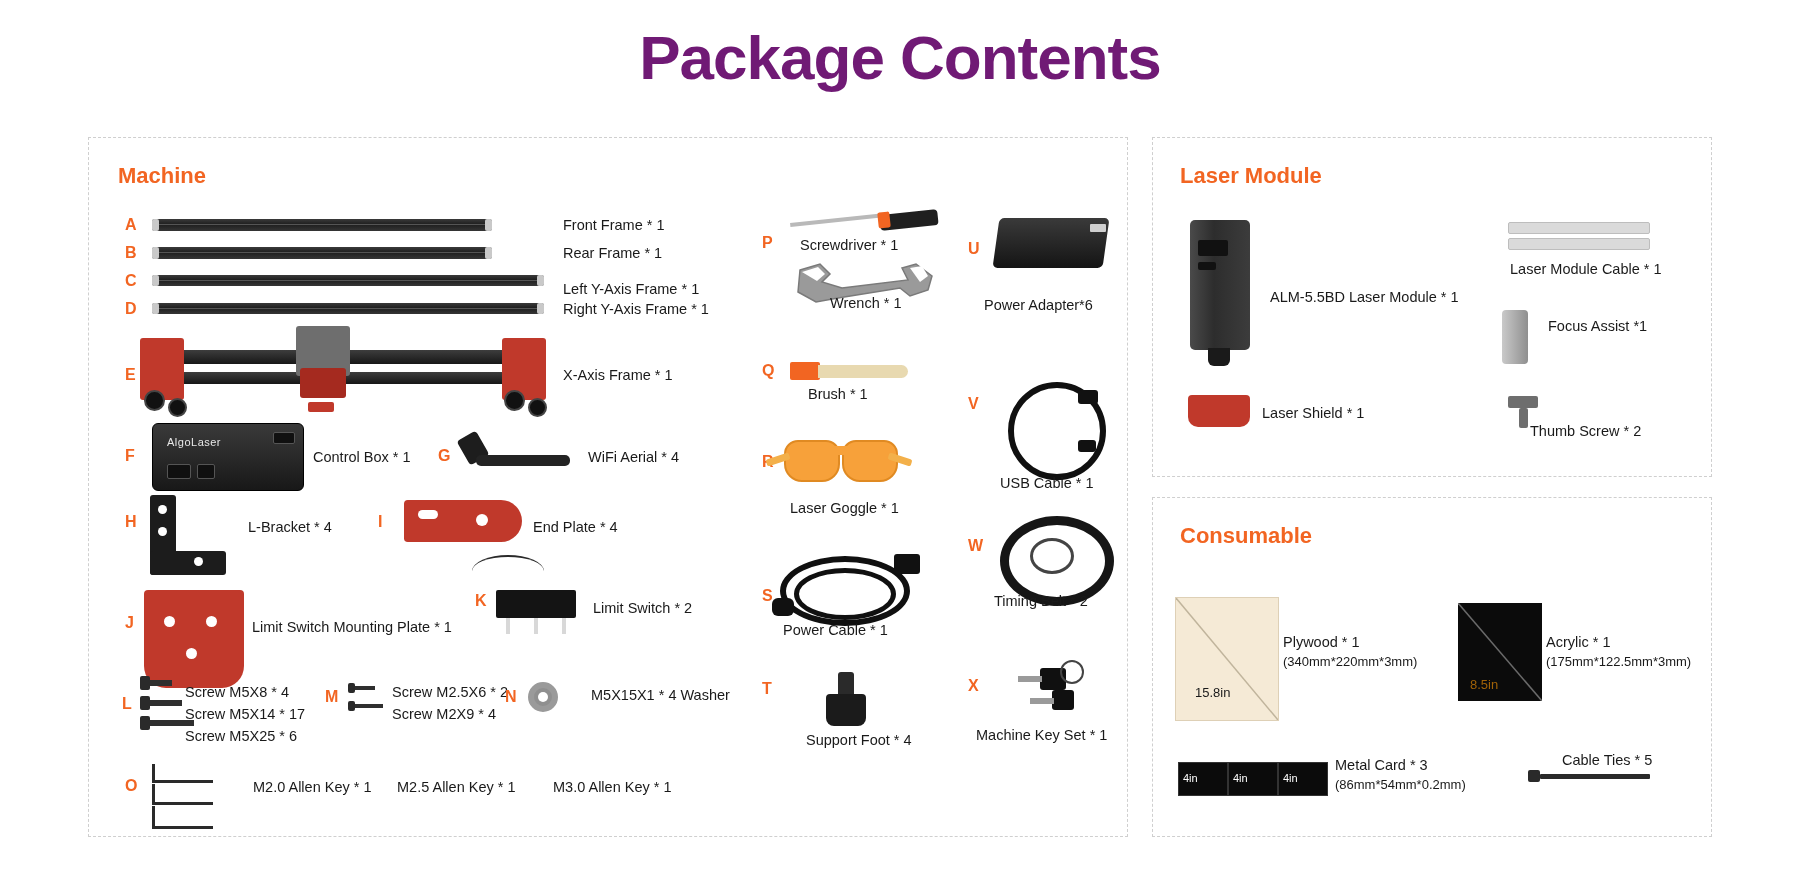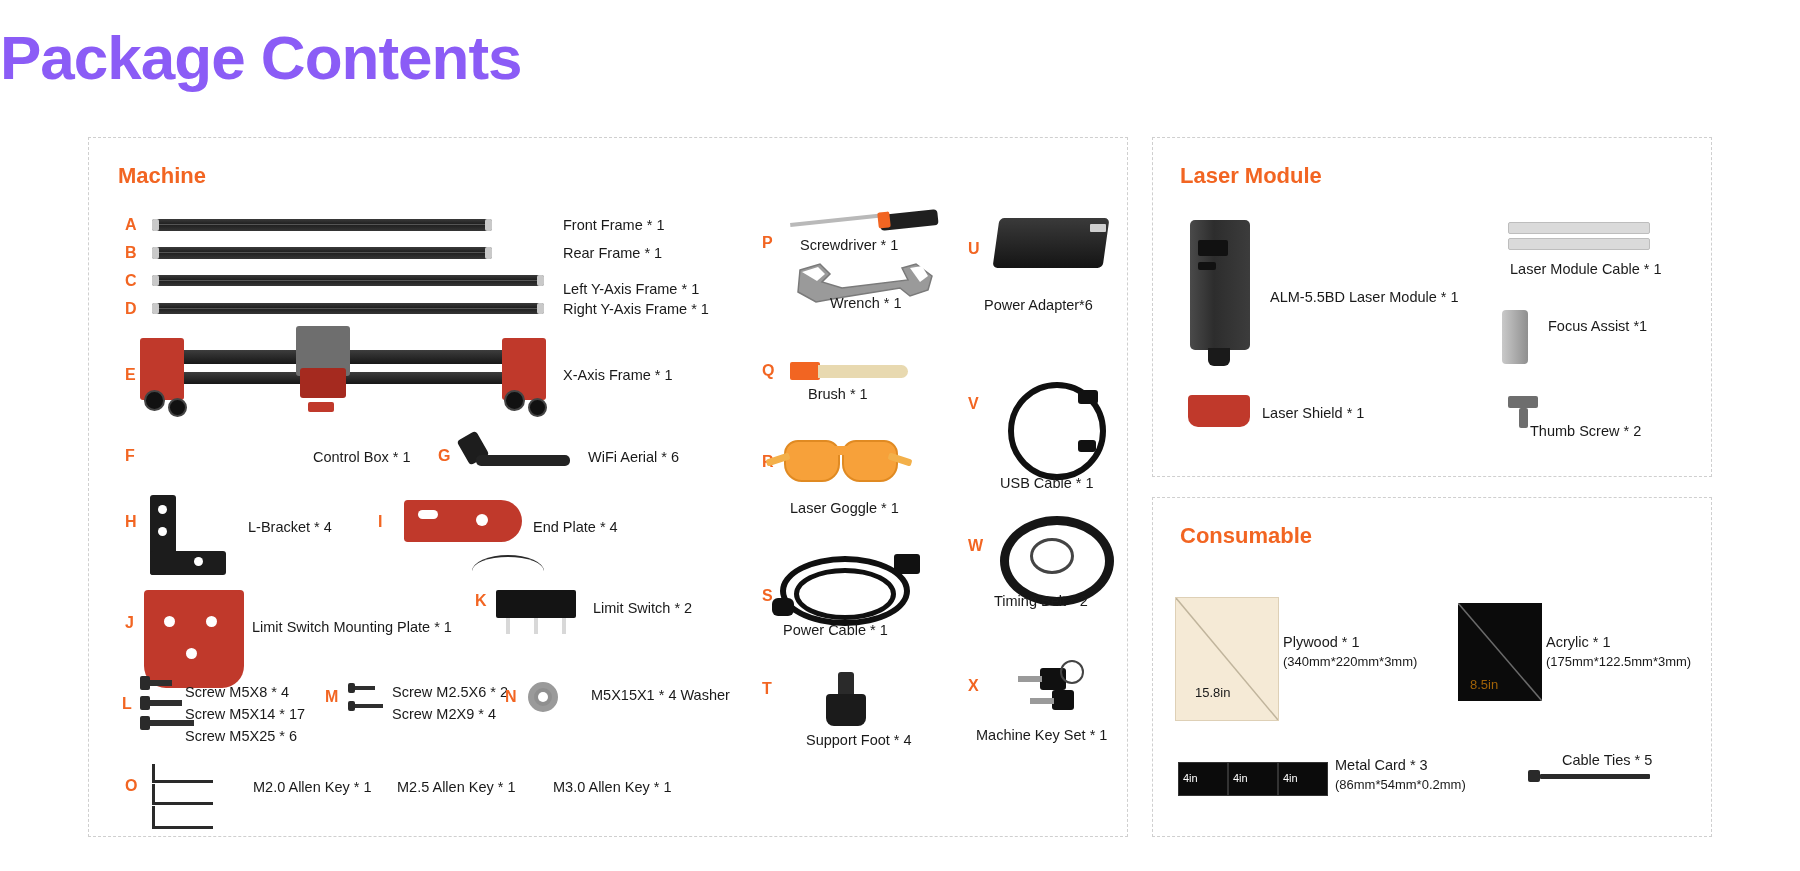--- a/index.html
+++ b/index.html
@@ -8,22 +8,23 @@
     background:#ffffff;
     font-family:"Liberation Sans", sans-serif;
     color:#222;
     overflow:hidden;
     position:relative;
   }
   .page{position:relative;width:1800px;height:871px;}
 
   .title{
     position:absolute;top:22px;left:0;width:1800px;
+    text-align:center;
     font-size:62px;font-weight:bold;
-    color:#8b5cf6;
+    color:#701a75;
     letter-spacing:-1px;
   }
 
   .panel{
     position:absolute;
     border:1px dashed #cfcfcf;
     box-sizing:border-box;
   }
   .panel-machine{left:88px;top:137px;width:1040px;height:700px;}
   .panel-laser{left:1152px;top:137px;width:560px;height:340px;}
@@ -187,26 +188,32 @@
     <div class="redblock dark" style="left:172px;top:48px;width:46px;height:30px;"></div>
     <div class="wheel" style="left:16px;top:70px;width:17px;height:17px;"></div>
     <div class="wheel" style="left:40px;top:78px;width:15px;height:15px;"></div>
     <div class="wheel" style="left:376px;top:70px;width:17px;height:17px;"></div>
     <div class="wheel" style="left:400px;top:78px;width:15px;height:15px;"></div>
     <div class="redblock" style="left:180px;top:82px;width:26px;height:10px;border-radius:2px;"></div>
   </div>
   <div class="lbl" style="left:563px;top:367px;">X-Axis Frame * 1</div>
 
   <div class="key" style="left:125px;top:447px;">F</div>
+  <div class="ctlbox" style="left:152px;top:423px;width:150px;height:66px;">
+    <div class="brand">AlgoLaser</div>
+    <div class="port" style="left:14px;top:40px;width:22px;height:13px;"></div>
+    <div class="port" style="left:44px;top:40px;width:16px;height:13px;"></div>
+    <div class="port" style="left:120px;top:8px;width:20px;height:10px;"></div>
+  </div>
   <div class="lbl" style="left:313px;top:449px;">Control Box * 1</div>
 
   <div class="key" style="left:438px;top:447px;">G</div>
   <div class="aerial-body" style="left:462px;top:434px;width:22px;height:28px;transform:rotate(-30deg);"></div>
   <div class="aerial-rod" style="left:476px;top:455px;width:94px;height:11px;border-radius:5px;"></div>
-  <div class="lbl" style="left:588px;top:449px;">WiFi Aerial * 6</div>
+  <div class="lbl" style="left:588px;top:449px;">WiFi Aerial * 4</div>
 
   <div class="key" style="left:125px;top:513px;">H</div>
   <div class="lbracket" style="left:150px;top:495px;width:90px;height:80px;">
     <div class="lb-v" style="left:0;top:0;width:26px;height:80px;"></div>
     <div class="lb-h" style="left:0;top:56px;width:76px;height:24px;"></div>
     <div class="hole" style="left:8px;top:10px;width:9px;height:9px;"></div>
     <div class="hole" style="left:8px;top:32px;width:9px;height:9px;"></div>
     <div class="hole" style="left:44px;top:62px;width:9px;height:9px;"></div>
   </div>
   <div class="lbl" style="left:248px;top:519px;">L-Bracket * 4</div>

